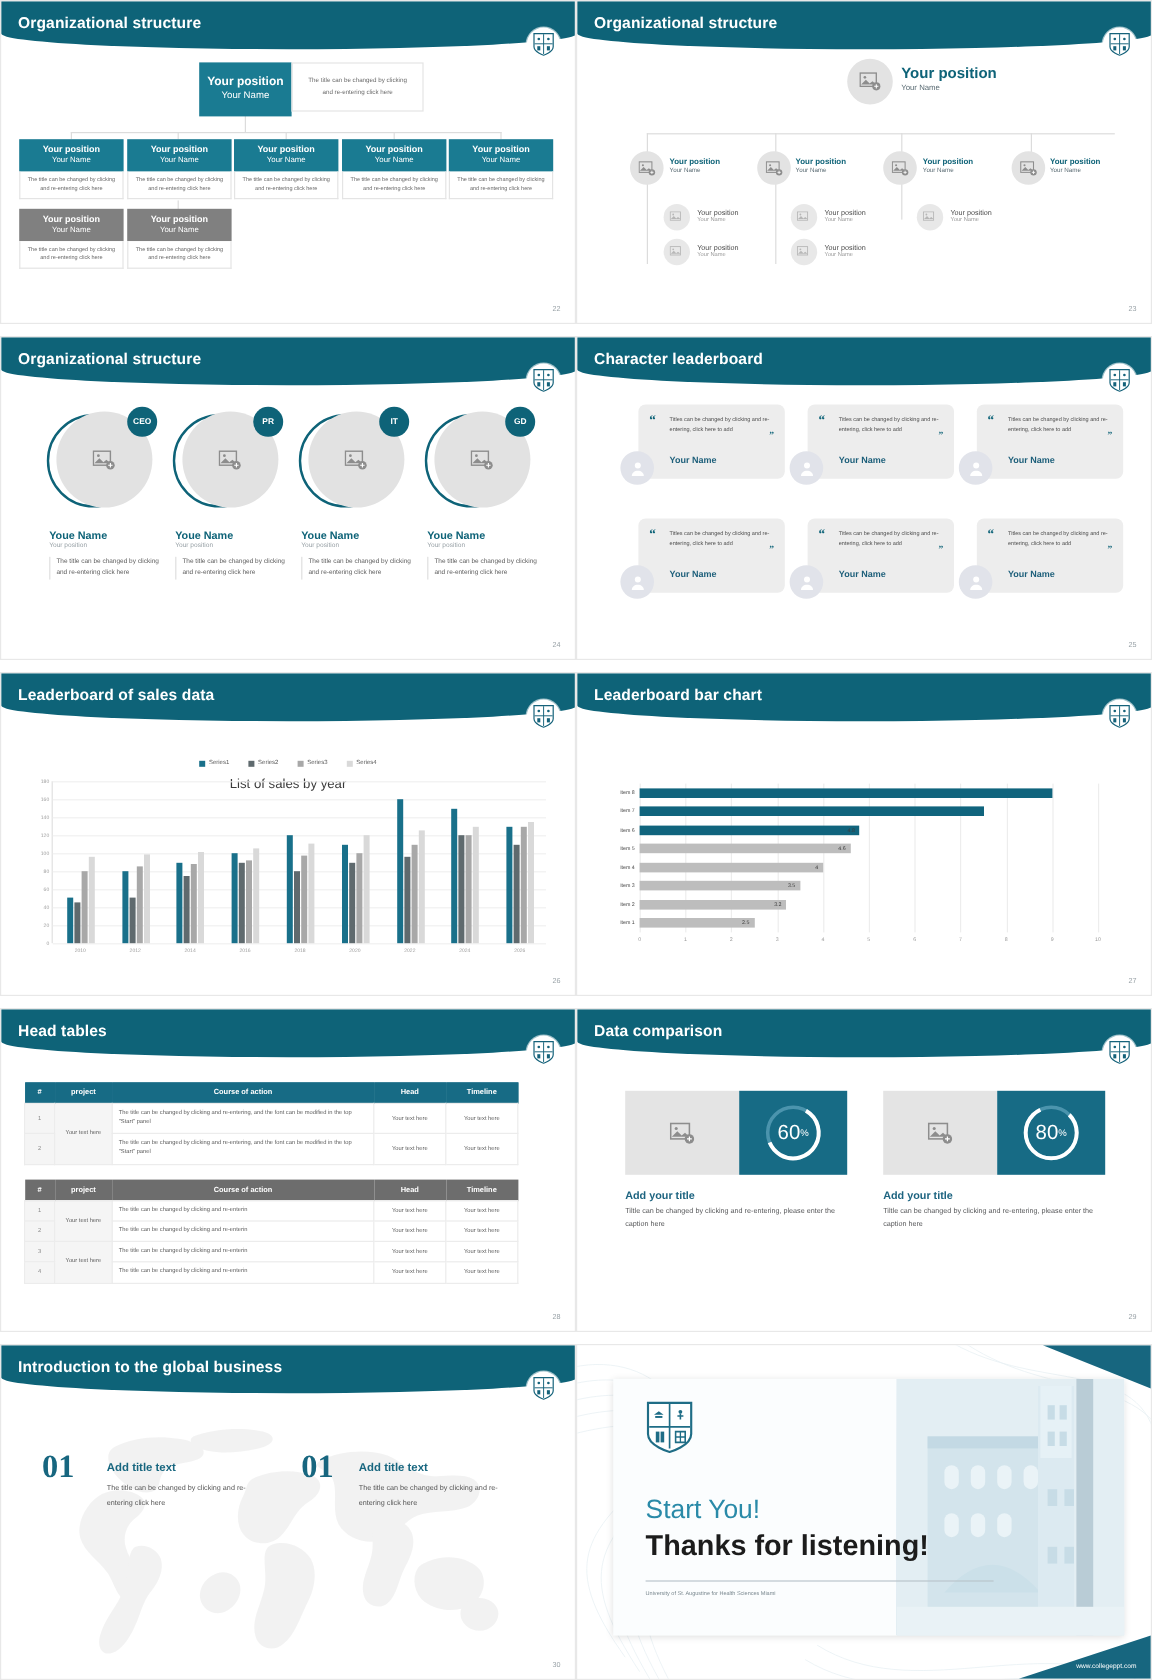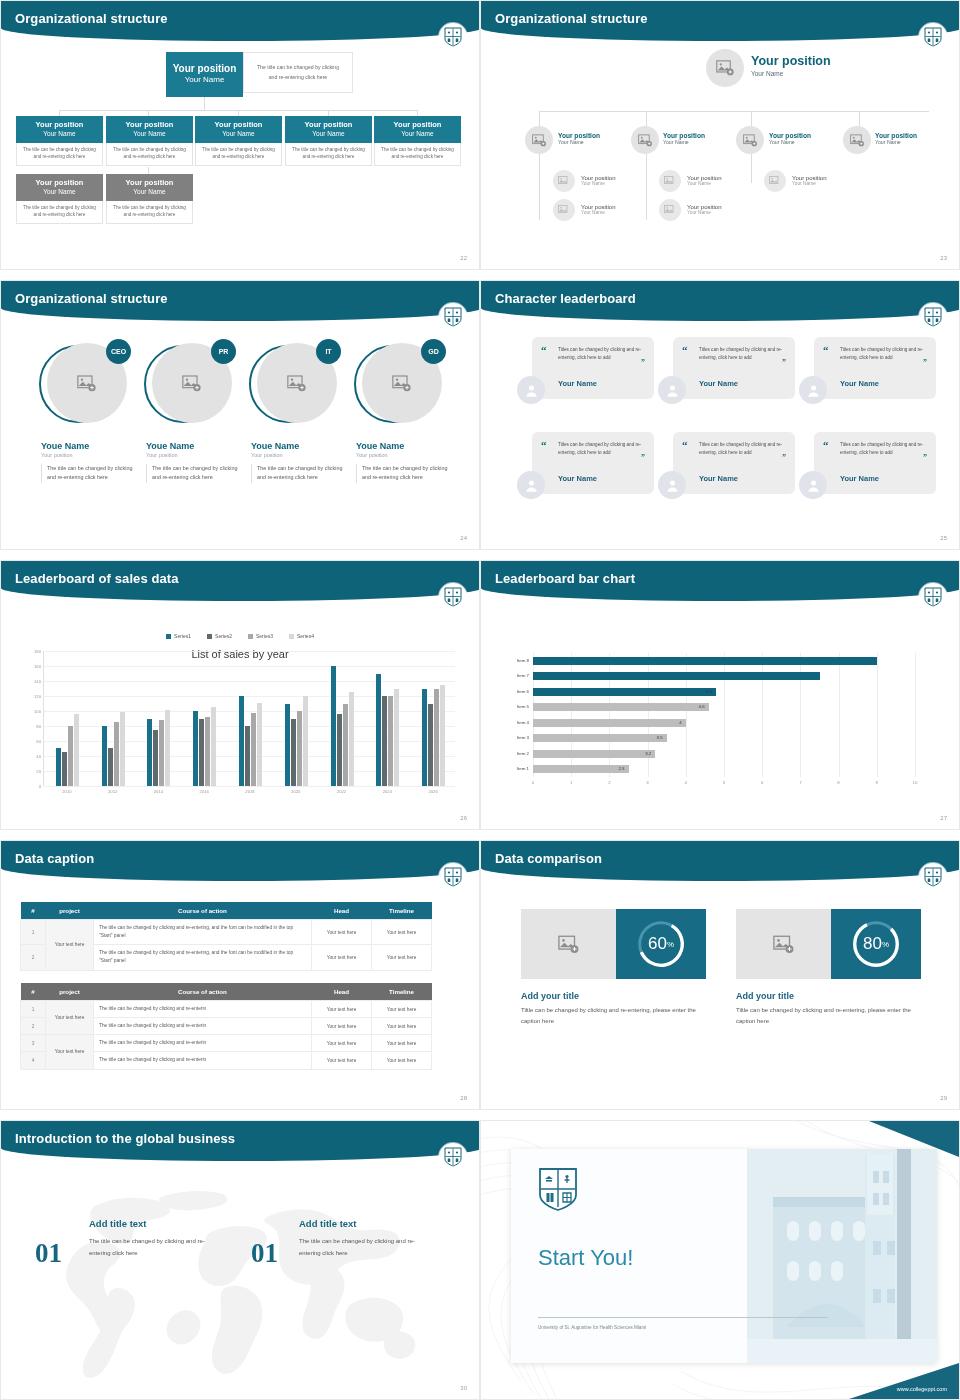--- a/index.html
+++ b/index.html
@@ -164,21 +164,21 @@
                 align-items:center; justify-content:center;
                 color:#fff; font-size:17px; }
   .donut .pct small { font-size:8px; }
   .dc-title { position:absolute; color:#1d6480; font-weight:bold; font-size:9px; }
   .dc-sub { position:absolute; font-size:6px; color:#58595b; line-height:1.8; width:185px; }
 
   
   .worldmap { position:absolute; left:0; top:40px; width:480px; height:240px;
               opacity:.5; }
   .bignum { position:absolute; color:#17667f; font-size:27px; font-weight:bold;
-            font-family:"Liberation Serif", serif;margin-top:31px; }
+            font-family:"Liberation Serif", serif; }
   .gb-title { position:absolute; color:#17667f; font-size:9.5px; font-weight:bold; }
   .gb-body { position:absolute; font-size:6px; color:#565656; line-height:2; width:135px; }
 
   
   .ty { position:relative; width:480px; height:280px;
         background:#fff; overflow:hidden; border:1px solid #e8e8e8; }
   .ty-teal-tl { position:absolute; right:0; top:0; width:0; height:0;
         border-top:36px solid #17667f; border-left:90px solid transparent; }
   .ty-teal-br { position:absolute; right:0; bottom:0; width:0; height:0;
         border-bottom:36px solid #17667f; border-left:110px solid transparent; }
@@ -841,21 +841,21 @@
           </div>
         </div>
     <div class="pagenum">27</div>
   </div>
 </div>
 
 <div class="row" style="margin-top:10px;">
 
   <div class="slide">
     <div class="band"></div>
-    <div class="slide-title">Data caption</div>
+    <div class="slide-title">Head tables</div>
     <div class="crest">
       <svg viewBox="0 0 36 40">
             <path d="M2 2h32v22c0 9-16 14-16 14S2 33 2 24z" fill="#fff" stroke="#15627a" stroke-width="2"></path>
             <path d="M18 3v33M3 19h30" stroke="#15627a" stroke-width="1.6"></path>
             <circle cx="10" cy="11" r="2.2" fill="#15627a"></circle>
             <circle cx="26" cy="11" r="2.2" fill="#15627a"></circle>
             <rect x="7.5" y="23" width="5" height="7" fill="#15627a"></rect>
             <rect x="23.5" y="23" width="5" height="7" fill="#15627a"></rect>
           </svg>
     </div>
@@ -1101,20 +1101,21 @@
             <rect x="8" y="13" width="6" height="1.6" fill="#1f6d86"></rect>
         <circle cx="29" cy="9.5" r="1.6" fill="#1f6d86"></circle>
             <path d="M29 11v5M26.5 13h5" stroke="#1f6d86" stroke-width="1.3"></path>
         <rect x="8.5" y="26" width="3" height="9" fill="#1f6d86"></rect>
             <rect x="12.5" y="26" width="3" height="9" fill="#1f6d86"></rect>
         <path d="M25 26h8v9h-8z" fill="none" stroke="#1f6d86" stroke-width="1.3"></path>
             <path d="M29 26v9M25 30.5h8" stroke="#1f6d86" stroke-width="1.1"></path>
       </svg>
 
       <div class="ty-h1">Start You!</div>
+      <div class="ty-h2">Thanks for listening!</div>
       <div class="ty-rule"></div>
       <div class="ty-fine">University of St. Augustine for Health Sciences Miami</div>
     </div>
 
     <div class="ty-url">www.collegeppt.com</div>
   </div>
 </div>
 
 </div>
 

